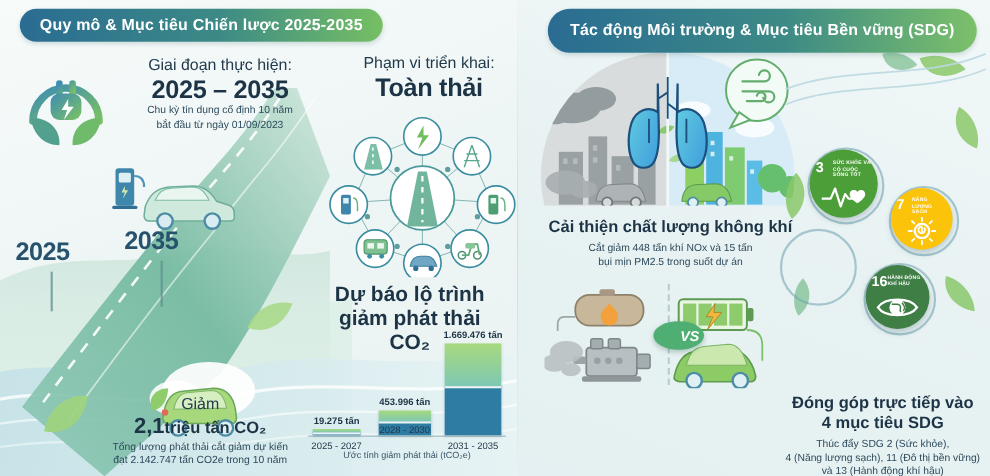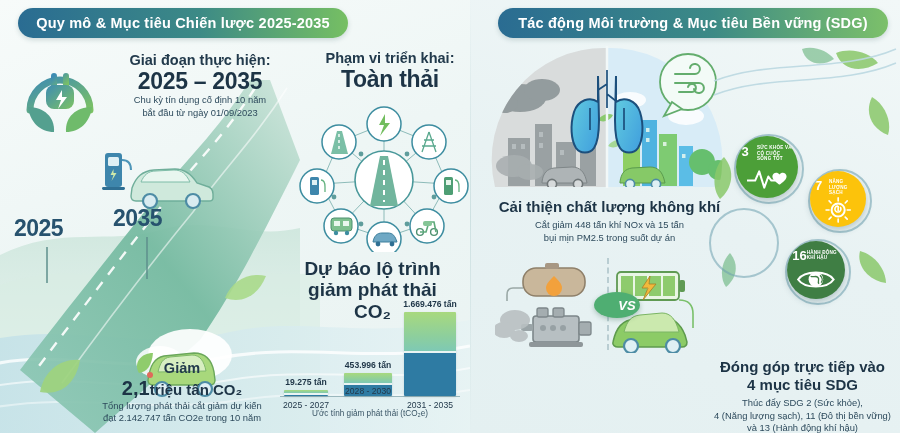--- a/index.html
+++ b/index.html
@@ -20,26 +20,26 @@
     background:linear-gradient(200deg,#f2f8f8 0%,#e8f2f3 50%,#e4f0f1 100%);}
   .panel-divider{position:absolute;left:470px;top:0;width:1px;height:433px;
     background:linear-gradient(180deg,rgba(255,255,255,0),rgba(160,195,195,.35),rgba(255,255,255,0));}
 
   
   .pill{position:absolute;display:flex;align-items:center;justify-content:center;
     border-radius:30px;color:#fff;font-weight:bold;letter-spacing:.2px;
     box-shadow:0 2px 5px rgba(30,70,80,.18);}
   #pill-left{left:18px;top:8px;width:330px;height:30px;font-size:14.5px;
     background:linear-gradient(90deg,#2a6c92 0%,#3c8a86 55%,#76bf63 100%);}
-  #pill-right{left:498px;top:8px;width:390px;height:30px;font-size:14.5px;
+  #pill-right{left:498px;top:8px;width:390px;height:40px;font-size:14.5px;
     background:linear-gradient(90deg,#2a6c92 0%,#3c8a86 55%,#7cc06a 100%);}
 
   
   .tblock{position:absolute;text-align:center;}
-  .t-kicker{font-size:14.5px;font-weight:bold;color:#223a4c;line-height:1.15;}
+  .t-kicker{font-size:14.5px;font-weight:normal;color:#223a4c;line-height:1.15;}
   .t-big{font-size:23px;font-weight:bold;color:#1d3446;line-height:1.12;letter-spacing:-.3px;}
   .t-big-sm{font-size:19px;font-weight:bold;color:#1d3446;line-height:1.12;}
   .t-sub{font-size:9.4px;color:#2d4a5c;line-height:1.35;}
   .t-head{font-size:15px;font-weight:bold;color:#1d3446;line-height:1.2;}
   .t-num{font-size:20px;font-weight:bold;color:#1d3446;}
   .t-num .unit{font-size:15px;}
 
   
   .scene{position:absolute;pointer-events:none;}
   .year{position:absolute;font-size:23px;font-weight:bold;color:#27526e;letter-spacing:-.5px;}

